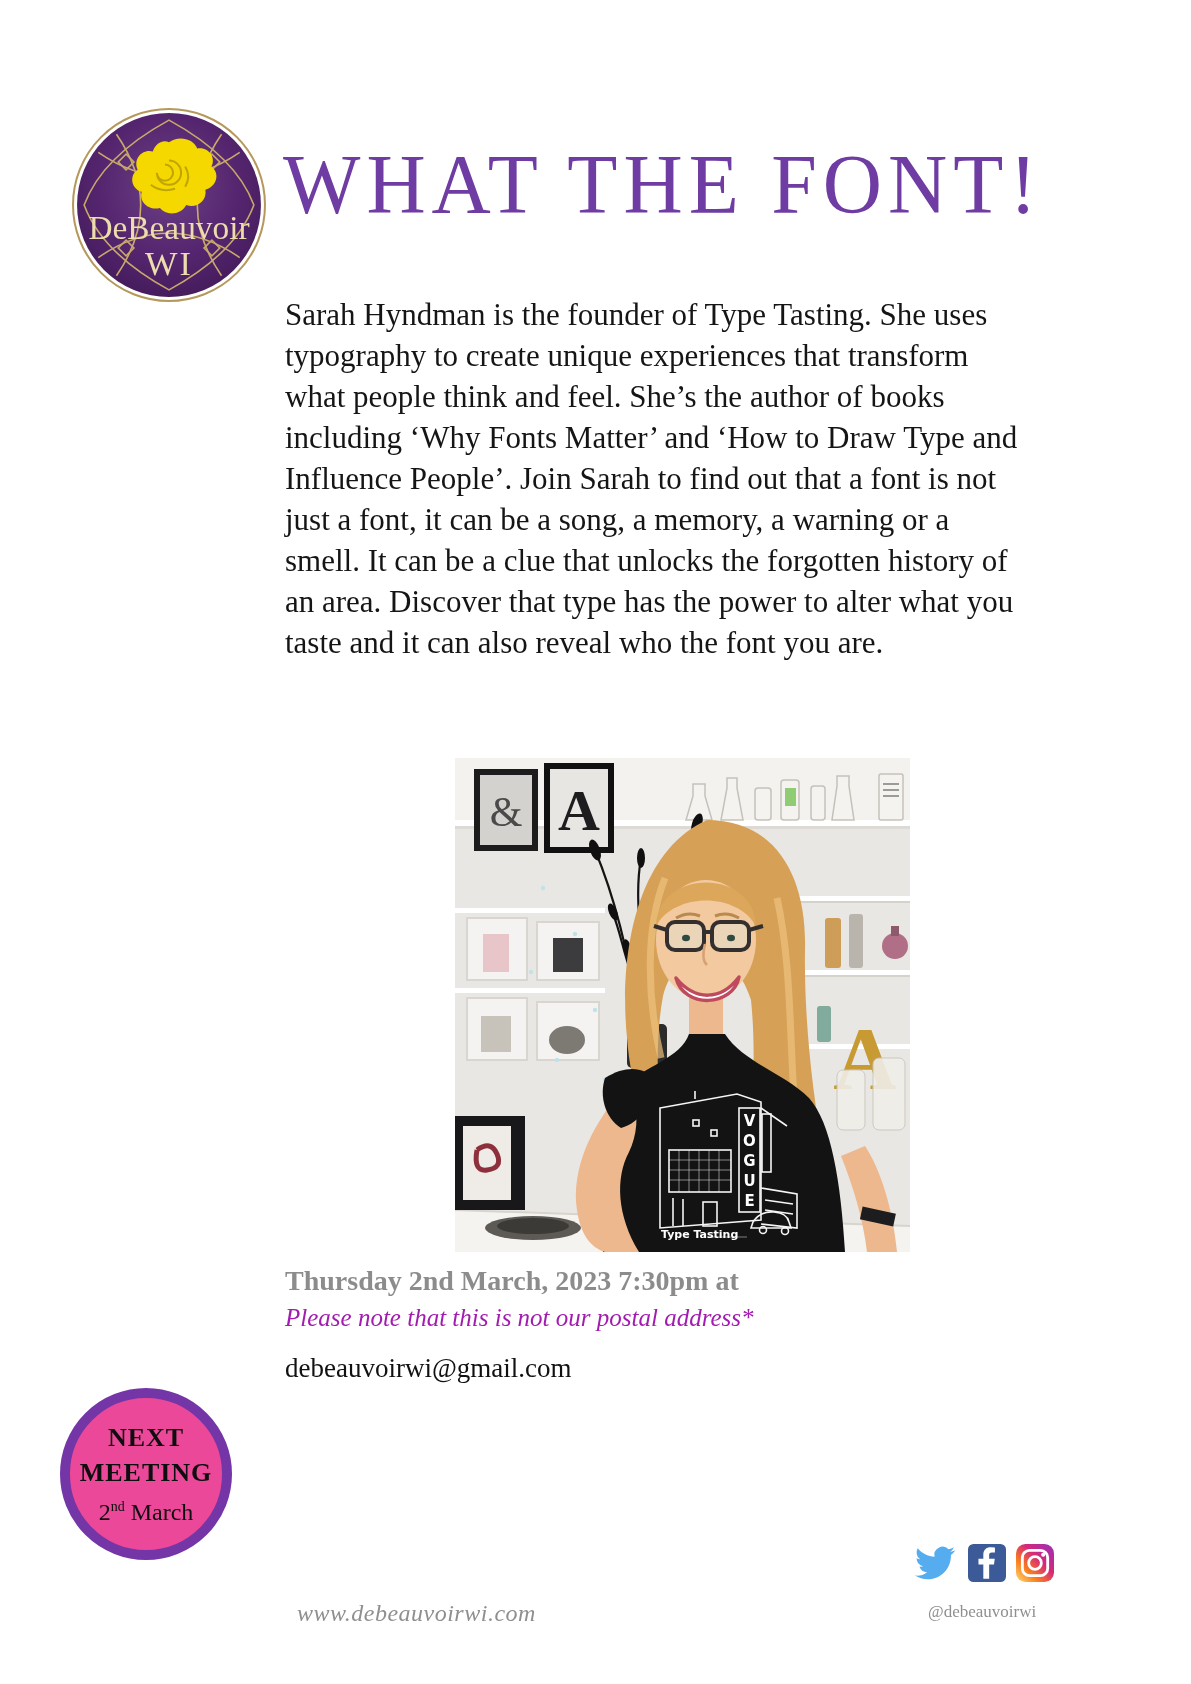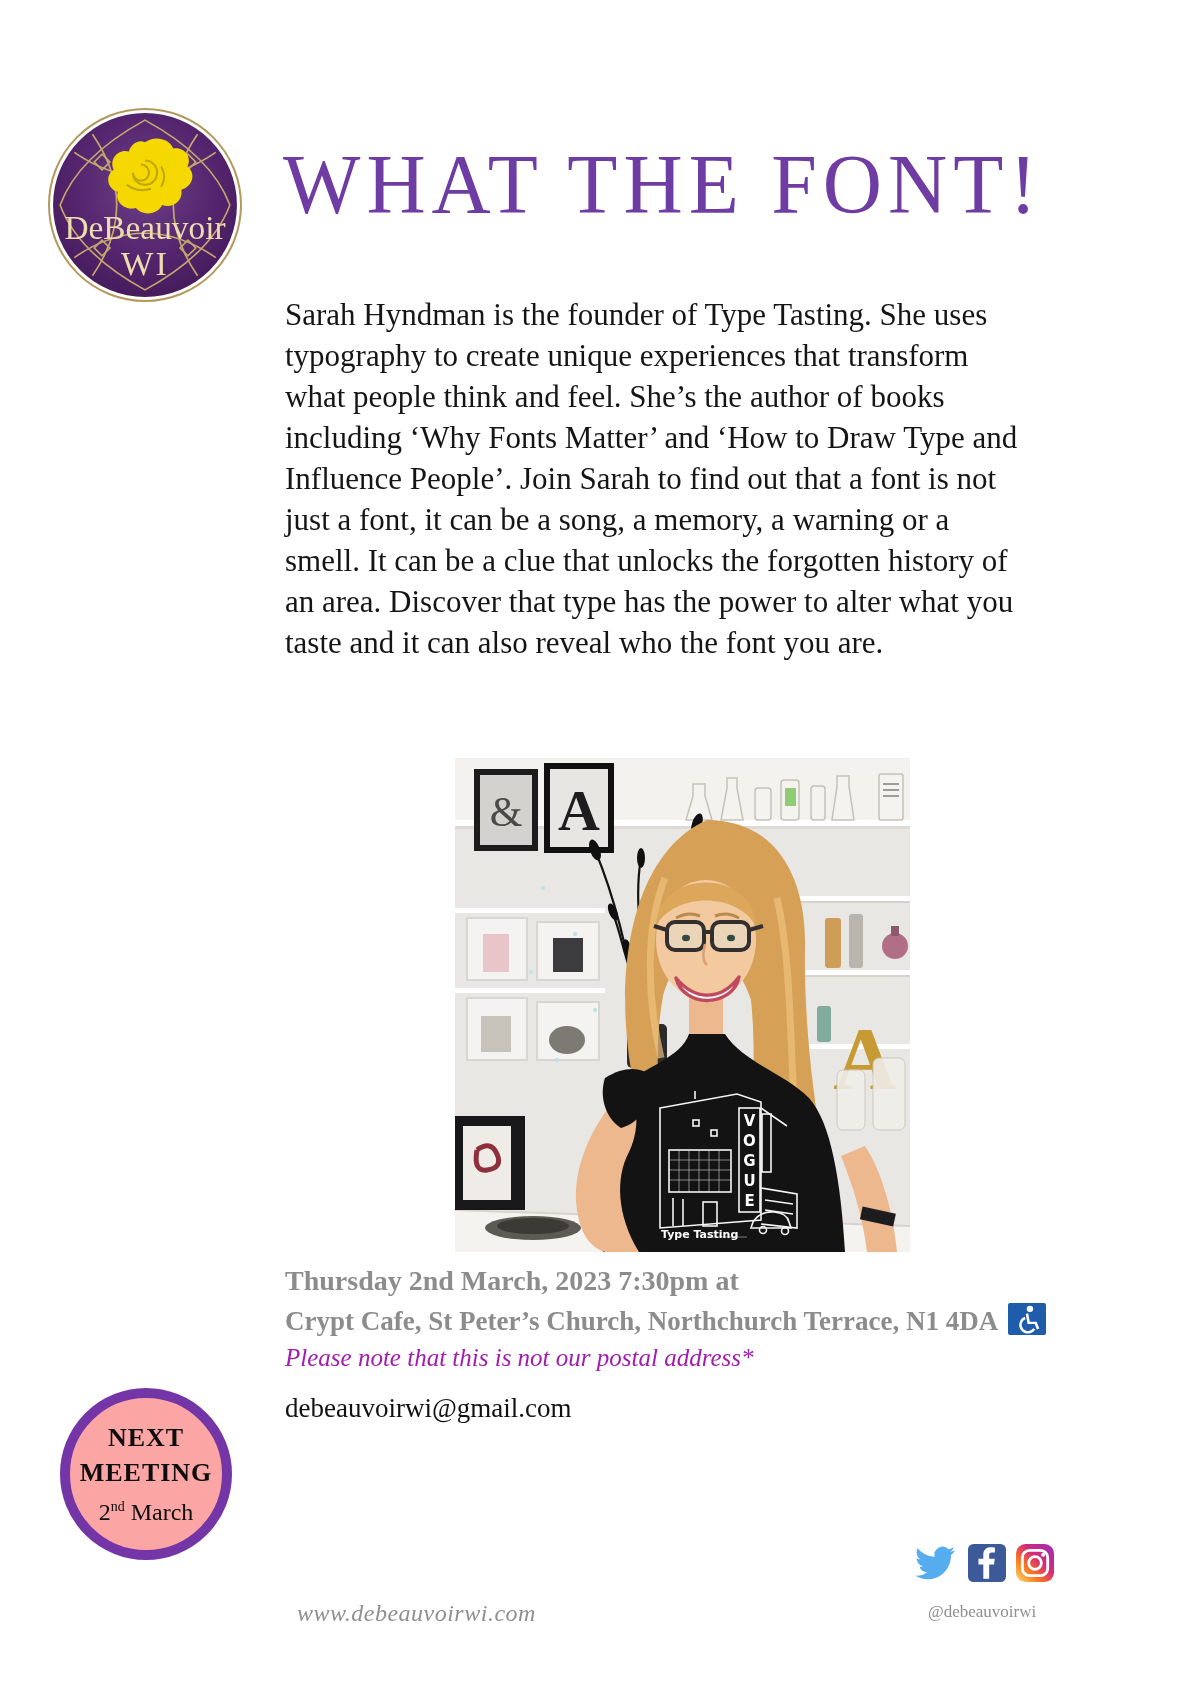--- a/index.html
+++ b/index.html
@@ -2,21 +2,21 @@
 <html><head>
 <meta charset="utf-8">
 <style>
   * { margin:0; padding:0; box-sizing:border-box; }
   html,body { background:#ffffff; }
   .page {
     position:relative; width:1191px; height:1684px; background:#ffffff;
     overflow:hidden; font-family:"Liberation Serif", serif;
   }
   
-  .logo { position:absolute; left:48px; top:108px; width:194px; height:194px; }
+  .logo { position:absolute; left:72px; top:108px; width:194px; height:194px; }
   .logo svg { width:100%; height:100%; display:block; }
   .logo-t1 { font-family:"Liberation Serif", serif; font-size:33px; fill:#ecdcae; }
   .logo-t2 { font-family:"Liberation Serif", serif; font-size:34px; fill:#ecdcae; letter-spacing:2px; }
   
   .title {
     position:absolute; left:283px; top:142px;
     font-size:82px; font-weight:normal; color:#6e3ca2;
     letter-spacing:6px; line-height:1; white-space:nowrap;
     transform:scaleY(1.04); transform-origin:top left;
   }
@@ -42,21 +42,21 @@
   .access-icon {
     display:inline-block; width:38px; height:32px; background:#1f5caa;
     border-radius:2px; vertical-align:-5px; margin-left:10px;
   }
   .access-icon svg { width:100%; height:100%; display:block; }
   .note { font-size:25px; font-style:italic; color:#a21caf; line-height:34px; margin-top:2px; }
   .email { font-size:27px; color:#111111; line-height:36px; margin-top:15px; }
   
   .badge {
     position:absolute; left:60px; top:1388px; width:172px; height:172px;
-    border:10px solid #7436a6; border-radius:50%; background:#fca5a5;
+    border:10px solid #7436a6; border-radius:50%; background:#ec4899;
     display:flex; flex-direction:column; align-items:center; justify-content:center;
     text-align:center; color:#0e0e0e;
   }
   .badge .b1, .badge .b2 { font-size:26px; font-weight:bold; line-height:35px; letter-spacing:1px; }
   .badge .b3 { font-size:24px; font-weight:normal; line-height:33px; }
   .badge sup { font-size:14px; vertical-align:super; }
   
   .social { position:absolute; left:912px; top:1543px; display:flex; align-items:center; gap:10px; }
   .social .s-icon { display:inline-block; cursor:pointer; }
   
@@ -266,29 +266,20 @@
           <text class="vogue-letter" x="294.5" y="428" text-anchor="middle">U</text>
           <text class="vogue-letter" x="294.5" y="448" text-anchor="middle">E</text>
         </g>
         <text class="tt-brand" x="206" y="480">Type Tasting</text>
       </g>
     </svg>
   </div>
 
   <div class="info">
     <p class="datetime">Thursday 2nd March, 2023 7:30pm at</p>
-    <p class="venue-line">
-      <span>Crypt Cafe, St Peter’s Church, Northchurch Terrace, N1 4DA</span><span class="access-icon">
-        <svg viewBox="0 0 24 24">
-          <circle cx="14.2" cy="4.4" r="2.4" fill="#ffffff"></circle>
-          <path d="M12.9 7.6 L14.1 14 H19.2 L21.2 19.2 L19.4 19.9 L17.8 15.7 H12.4 L11.1 8.2 Z" fill="#ffffff"></path>
-          <path d="M10.6 11.2 a5.6 5.6 0 1 0 6.8 8.2" fill="none" stroke="#ffffff" stroke-width="1.8"></path>
-        </svg>
-      </span>
-    </p>
     <p class="note">Please note that this is not our postal address*</p>
     <p class="email">debeauvoirwi@gmail.com</p>
   </div>
 
   <div class="badge">
     <div class="b1">NEXT</div>
     <div class="b2">MEETING</div>
     <div class="b3"><span>2</span><sup>nd</sup>&nbsp;<span>March</span></div>
   </div>
 

